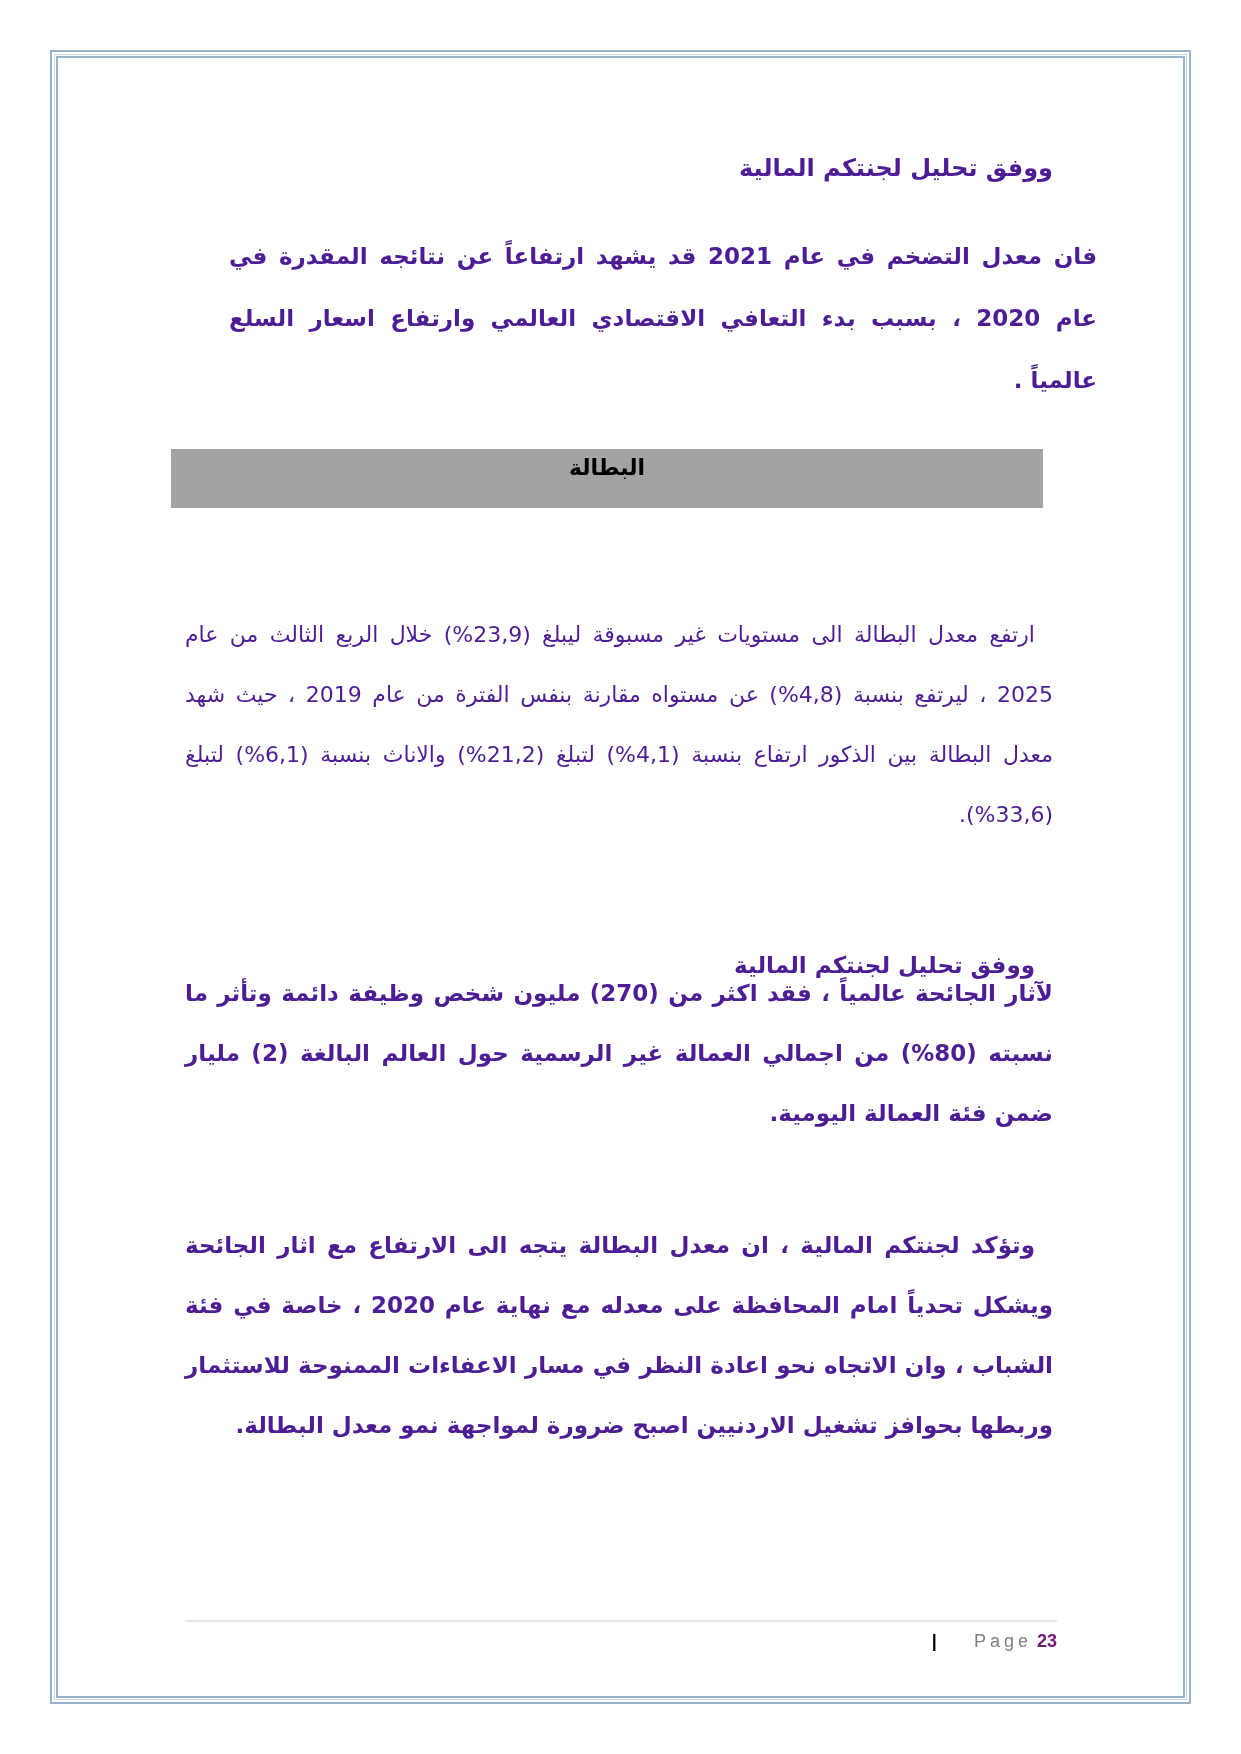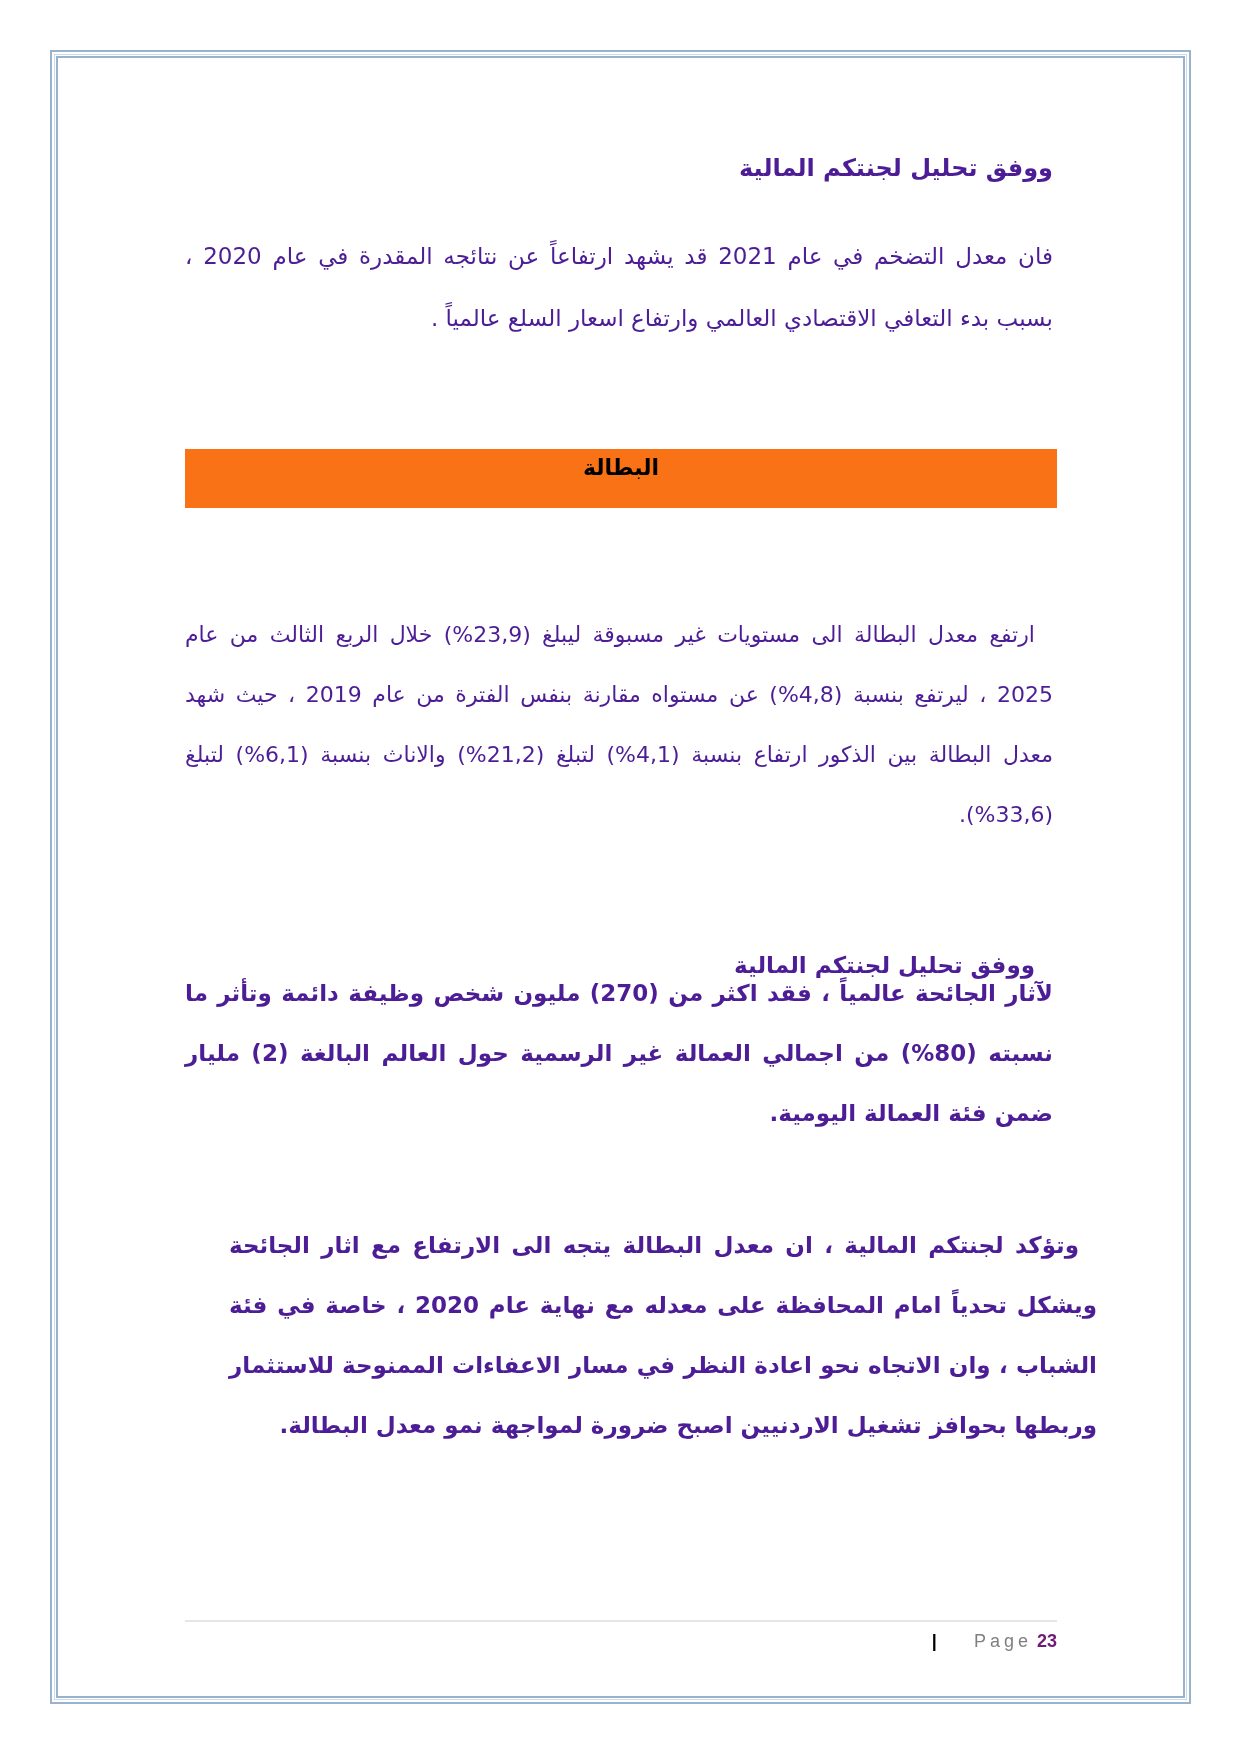--- a/index.html
+++ b/index.html
@@ -16,35 +16,35 @@
     .frame::after {
       content: ""; position: absolute; left: 4px; top: 4px; right: 4px; bottom: 4px;
       border: 2px solid #9ab3cc;
     }
     .ar {
       position: absolute; left: 185px; width: 868px;
       direction: rtl; text-align: justify; text-align-last: right;
       font-family: "DejaVu Sans", sans-serif; color: #4c1d95;
     }
     .h1 { top: 150px; font-size: 24px; line-height: 36px; font-weight: bold; }
-    .p1 { top: 225px; font-size: 23px; line-height: 62px; font-weight: normal; }
+    .p1 { top: 225px; font-size: 23px; line-height: 62px; font-weight: bold; margin-left: 44px; }
     .bar {
-      position: absolute; left: 185px; top: 449px; width: 872px; height: 59px;
-      background: #f97316;
+      position: absolute; left: 171px; top: 449px; width: 872px; height: 59px;
+      background: #a3a3a3;
     }
     .bar-title {
       position: absolute; left: 0; right: 0; top: 6px; text-align: center;
       direction: rtl; font-family: "DejaVu Sans", sans-serif;
       font-size: 22px; font-weight: bold; color: #000;
     }
     .p2 { top: 605px; font-size: 22px; line-height: 60px; }
     .p2 .indent { display: inline-block; width: 18px; }
     .h2 { top: 945px; font-size: 23px; line-height: 40px; font-weight: bold; padding-right: 18px; box-sizing: border-box; }
     .p3 { top: 963px; font-size: 23px; line-height: 60px; font-weight: bold; }
-    .p4 { top: 1215px; font-size: 23px; line-height: 60px; font-weight: bold; margin-left: 44px; }
+    .p4 { top: 1215px; font-size: 23px; line-height: 60px; font-weight: bold; }
     .p4 .indent { display: inline-block; width: 18px; }
     .footer-rule {
       position: absolute; left: 185px; top: 1620px; width: 872px; height: 2px;
       background: #e6e6e6;
     }
     .footer {
       position: absolute; right: 184px; top: 1628px;
       font-family: "Liberation Sans", sans-serif; font-size: 18px; line-height: 26px;
       direction: ltr; white-space: nowrap;
     }

